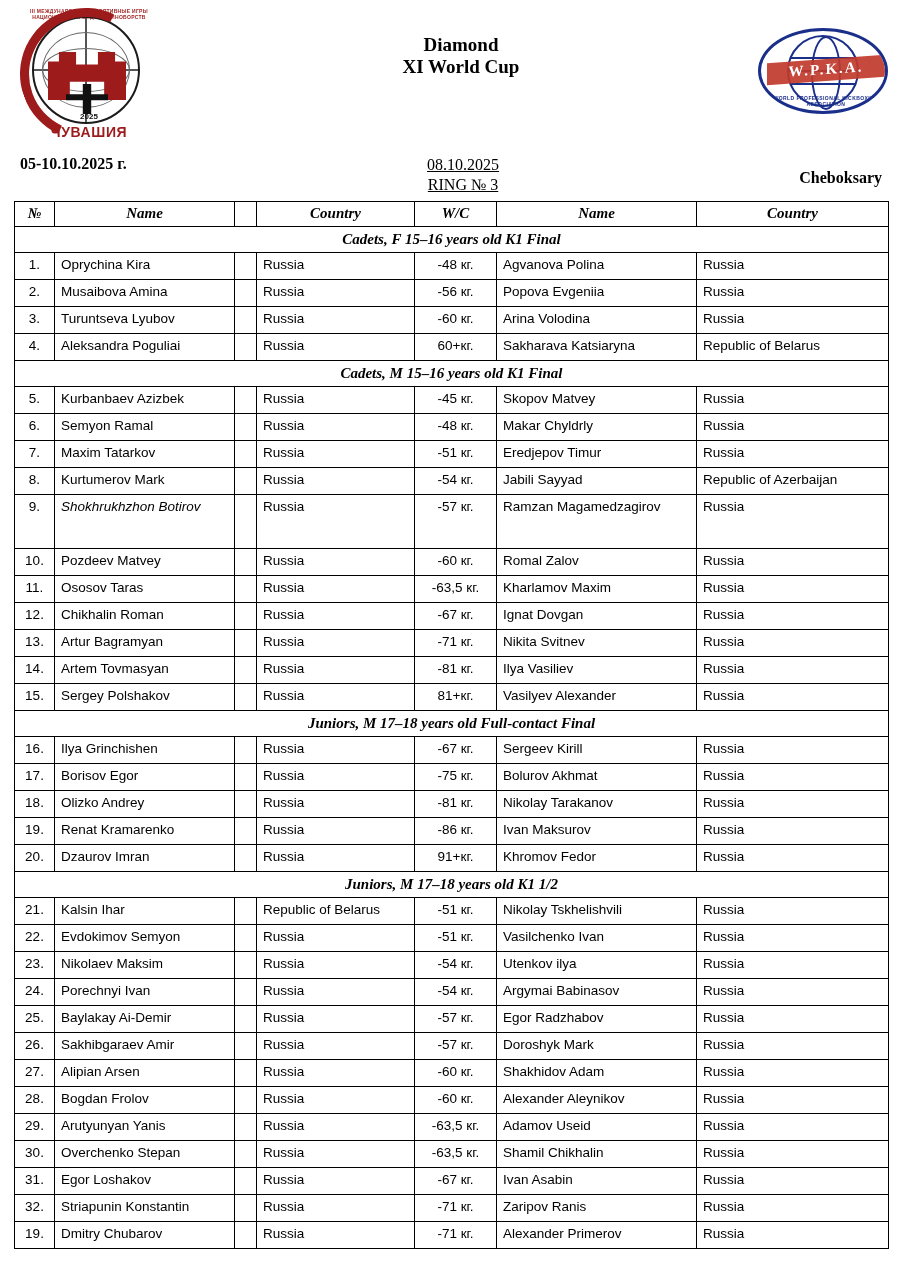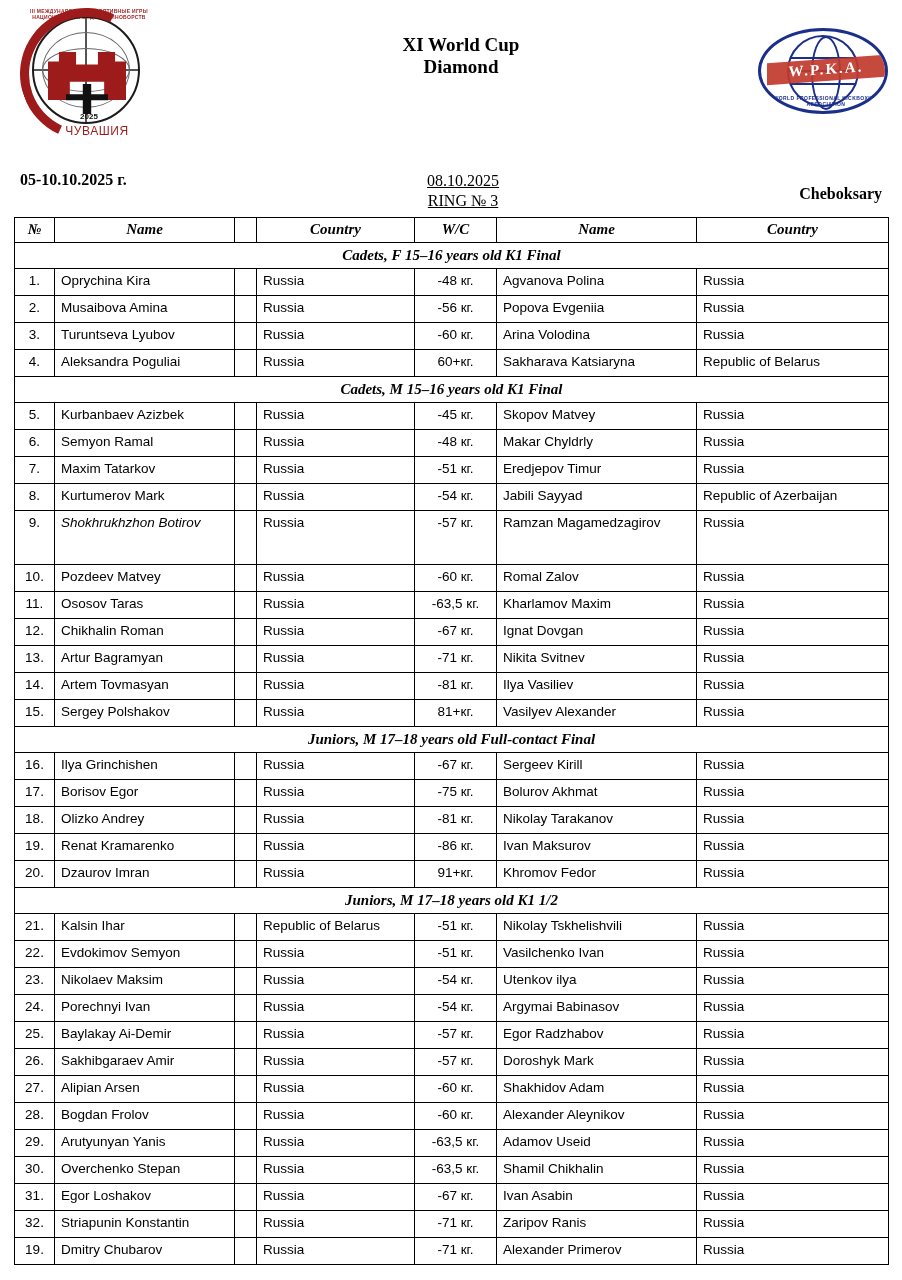--- a/index.html
+++ b/index.html
@@ -52,21 +52,21 @@
   .title-main {
     font-family: "Liberation Serif", serif;
     font-weight: bold;
     font-size: 19px;
     line-height: 22px;
   }
   .header-row3 {
     display: flex;
     align-items: flex-start;
     justify-content: space-between;
-    margin-top: 23px;
+    margin-top: 7px;
     padding: 0 6px;
   }
   .dates-left {
     font-family: "Liberation Serif", serif;
     font-weight: bold;
     font-size: 16px;
     white-space: nowrap;
   }
   .center-block {
     text-align: center;
@@ -142,25 +142,25 @@
     position: absolute;
     left: 0; top: 104px;
     width: 150px;
     text-align: center;
     font-size: 8px;
     font-weight: bold;
     color: #111;
   }
   .lg-txt-bot {
     position: absolute;
-    left: 8px; top: 116px;
+    left: 0; top: 116px;
     width: 150px;
     text-align: center;
-    font-size: 12px;
-    font-weight: normal;
+    font-size: 14px;
+    font-weight: bold;
     color: #9e1b1b;
     letter-spacing: .6px;
   }
 
   
   .rg-oval {
     position: absolute;
     left: 0; top: 0;
     width: 130px; height: 86px;
     border-radius: 50%;
@@ -276,22 +276,22 @@
       <div class="lg-txt-top">III МЕЖДУНАРОДНЫЕ СПОРТИВНЫЕ ИГРЫ НАЦИОНАЛЬНЫХ ВИДОВ ЕДИНОБОРСТВ</div>
       <div class="lg-ring"></div>
       <div class="lg-arc"></div>
       <div class="lg-emb"></div>
       <div class="lg-emb2"></div>
       <div class="lg-year">2025</div>
       <div class="lg-txt-bot">ЧУВАШИЯ</div>
     </div>
 
     <div class="header-center">
+      <div class="title-main">Diamond</div>
       <div class="title-main">XI World Cup</div>
-      <div class="title-main">Diamond</div>
     </div>
 
     <div class="logo-right">
       <div class="rg-oval">
         <div class="rg-globe"></div>
         <div class="rg-band"></div>
         <div class="rg-wpka">W.P.K.A.</div>
         <div class="rg-sub">WORLD PROFESSIONAL KICKBOXING ASSOCIATION</div>
       </div>
     </div>

